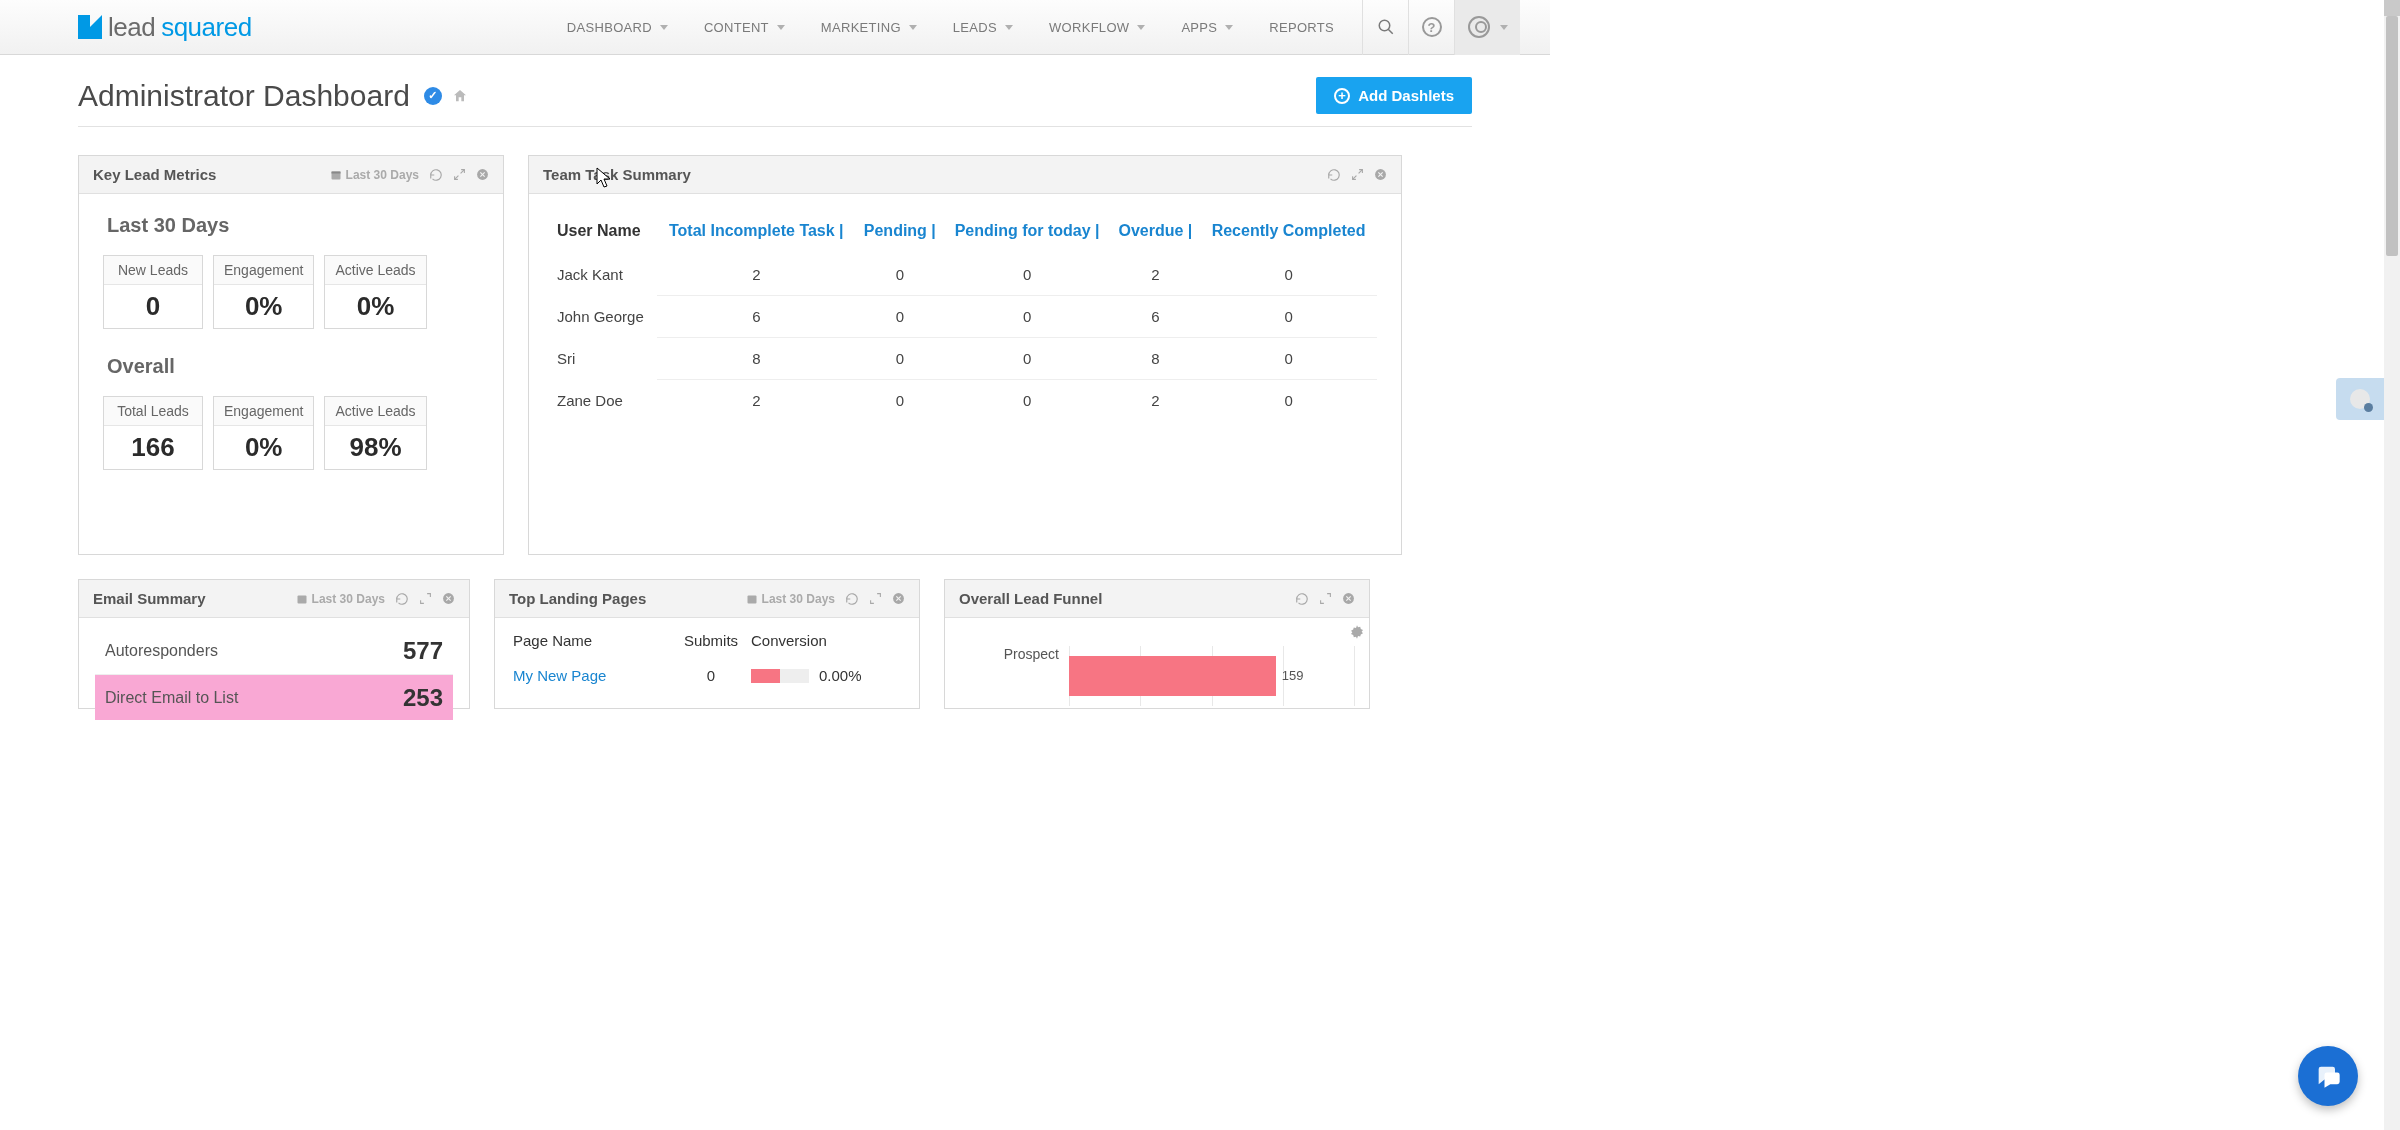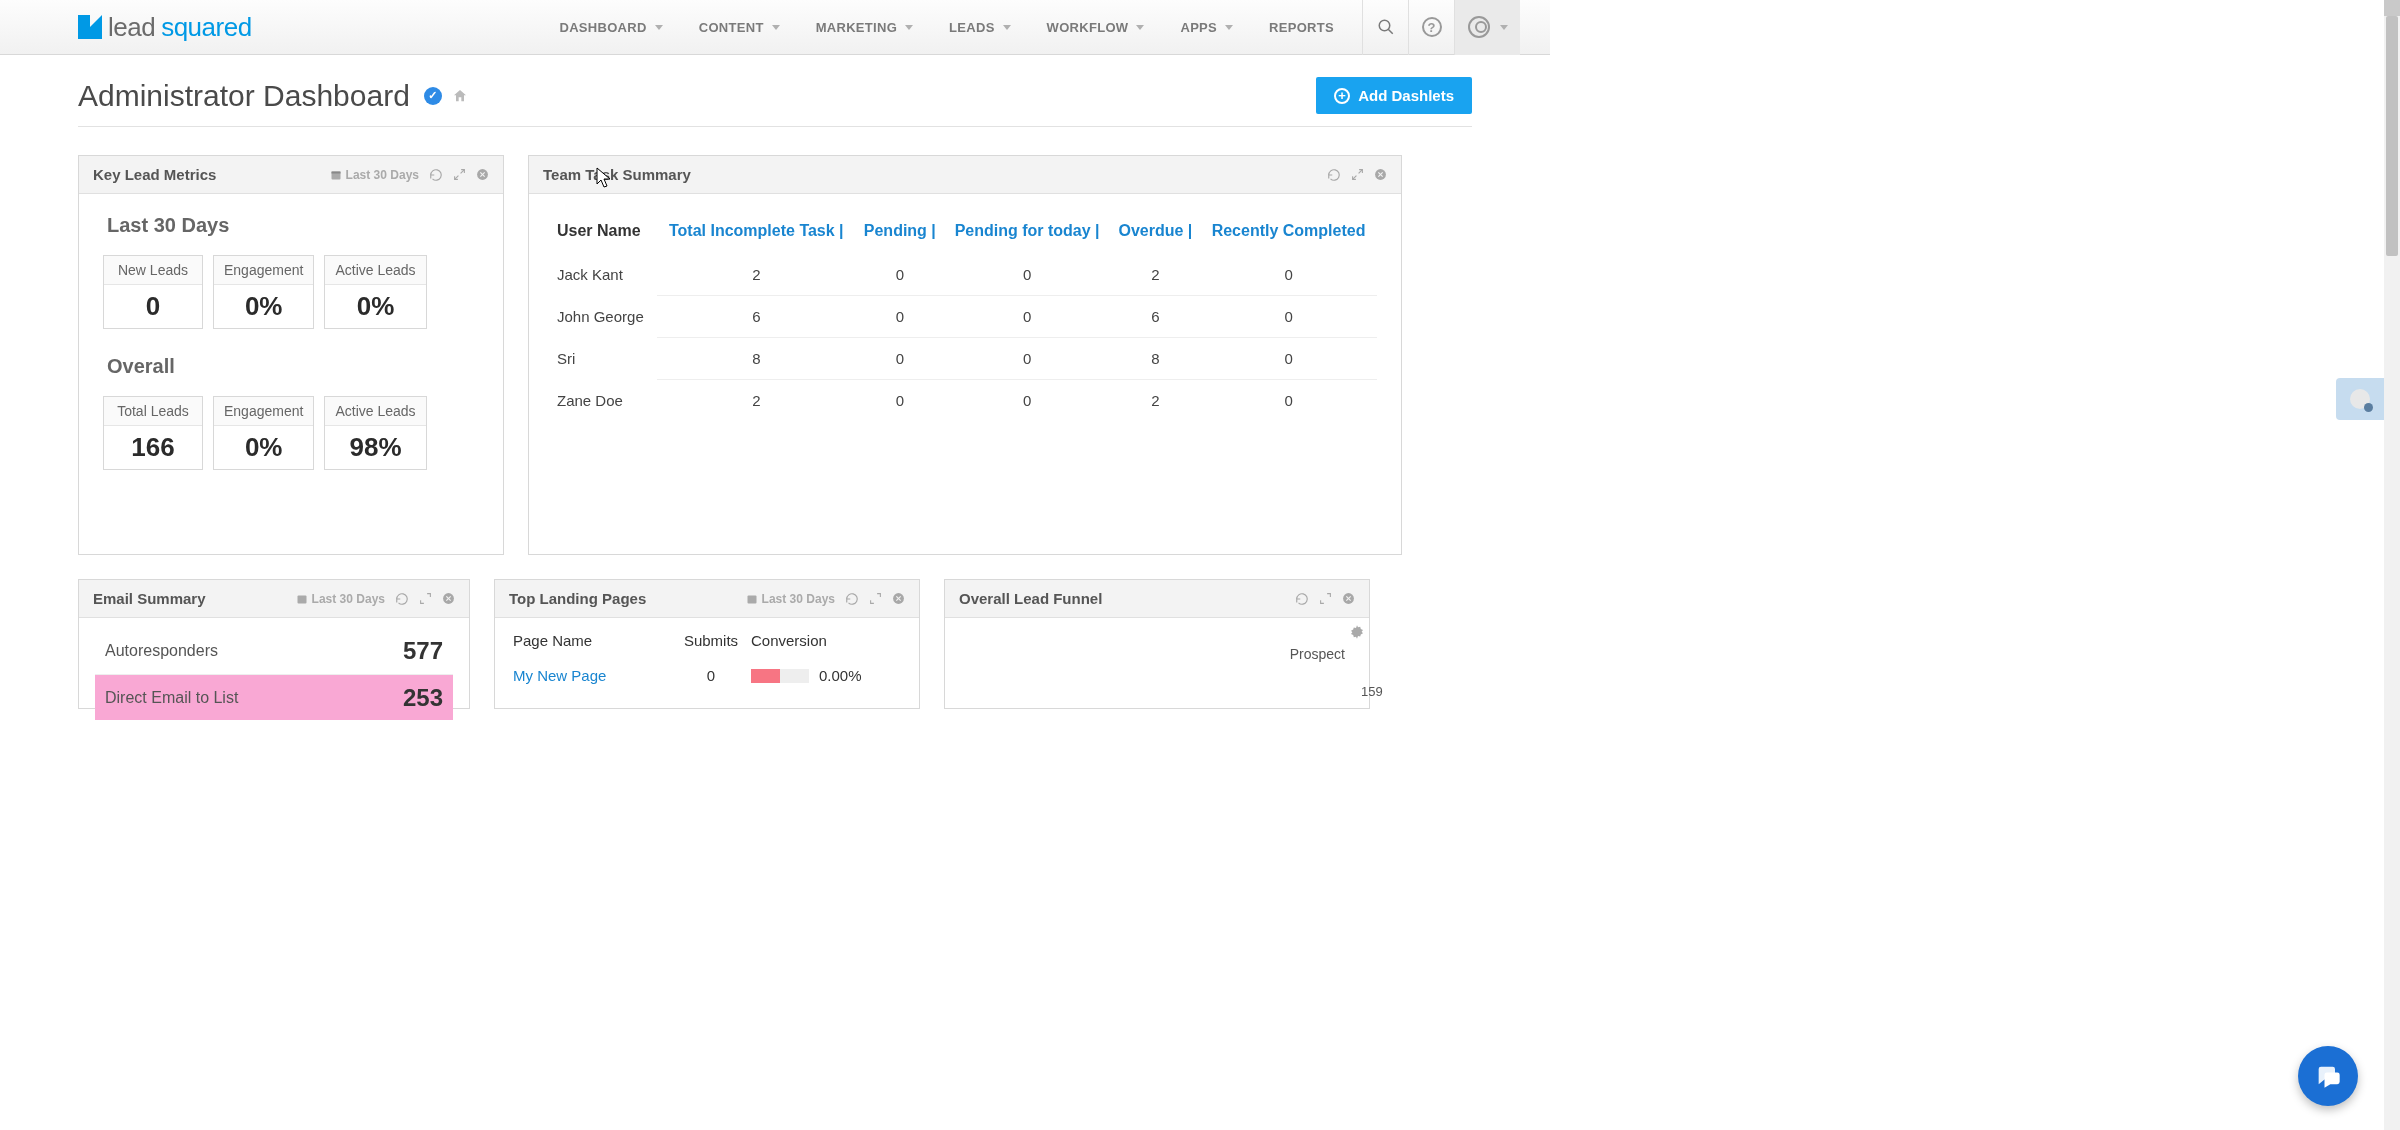--- a/index.html
+++ b/index.html
@@ -8,21 +8,21 @@
 
   
   .topbar { height: 55px; background: linear-gradient(#fdfdfd,#f1f1f1); border-bottom: 1px solid #d8d8d8; display: flex; align-items: center; padding: 0 30px 0 78px; }
   .logo { display: flex; align-items: center; gap: 6px; font-size: 26px; color: #6b6b6b; letter-spacing: -0.5px; }
   .logo-mark { width: 24px; height: 24px; position: relative; }
   .logo-mark::before { content:''; position:absolute; left:0; top:0; width:12px; height:12px; background:#0099e5; }
   .logo-mark::after  { content:''; position:absolute; left:0; top:12px; width:24px; height:12px; background:#0099e5; }
   .logo-mark .tri { position:absolute; left:12px; top:0; width:0; height:0; border-right:12px solid #0099e5; border-top:12px solid transparent;}
   .logo b { font-weight: 400; color:#0099e5; }
   .nav { margin-left: auto; display: flex; align-items: center; gap: 0; }
-  .nav-item { padding: 0 18px; height: 55px; display: flex; align-items: center; gap: 8px; color: #7a7a7a; font-size: 13px; font-weight: 700; cursor: pointer; letter-spacing: 0.3px; }
+  .nav-item { padding: 0 18px; height: 55px; display: flex; align-items: center; gap: 8px; color: #7a7a7a; font-size: 13px; font-weight: 400; cursor: pointer; letter-spacing: 0.3px; }
   .chev { width: 0; height: 0; border-left: 4px solid transparent; border-right: 4px solid transparent; border-top: 5px solid #b0b0b0; }
   .nav-icons { display:flex; align-items:center; margin-left:10px;}
   .nav-ico { width:46px; height:55px; display:flex; align-items:center; justify-content:center; border-left:1px solid #e0e0e0; color:#888; cursor:pointer; }
   .nav-ico.user-box { background:#eaeaea; width:66px; justify-content:center; gap:10px;}
   .avatar-circle { width:22px; height:22px; border:2px solid #999; border-radius:50%; position:relative;}
   .avatar-circle::after{content:''; position:absolute; width:8px; height:8px; border:2px solid #999; border-radius:50%; top:3px; left:5px;}
   .help-circle{ width:20px; height:20px; border:2px solid #999; border-radius:50%; display:flex; align-items:center; justify-content:center; font-size:13px; font-weight:bold; color:#999;}
   svg { display:block; }
 
   
@@ -84,21 +84,21 @@
   .col-sb { width:80px; text-align:center;}
   .col-cv { width:150px; display:flex; align-items:center; gap:10px;}
   .page-link { color:#1985d0; cursor:pointer;}
   .conv-bar { width:58px; height:14px; background:#eee; position:relative;}
   .conv-bar .fill{ position:absolute; left:0; top:0; height:100%; background:#f77583;}
 
   
   #olf { width:426px; height:130px;}
   .funnel-body { position:relative; padding-top:6px;}
   .gear { position:absolute; right:4px; top:6px; color:#aaa; cursor:pointer;}
-  .funnel-chart { display:flex; align-items:flex-end; margin-top:20px;flex-direction:column;}
+  .funnel-chart { display:flex; align-items:flex-start; margin-top:20px;}
   .funnel-cat { width:110px; text-align:right; padding-right:10px; font-size:14px; color:#555;}
   .funnel-plot { flex:1; position:relative; height:60px; }
   .funnel-grid { position:absolute; left:0; right:0; top:0; bottom:0; display:flex;}
   .funnel-grid div{ flex:1; border-left:1px solid #e8e8e8;}
   .funnel-grid div:last-child{border-right:1px solid #e8e8e8;}
   .funnel-bar { position:absolute; left:0; top:10px; height:40px; background:#f77583;}
   .funnel-val { position:absolute; top:22px; font-size:13px; color:#555;}
 
   
   .right-scroll { position:fixed; right:0; top:0; width:16px; height:100%; background:#f1f1f1;}

